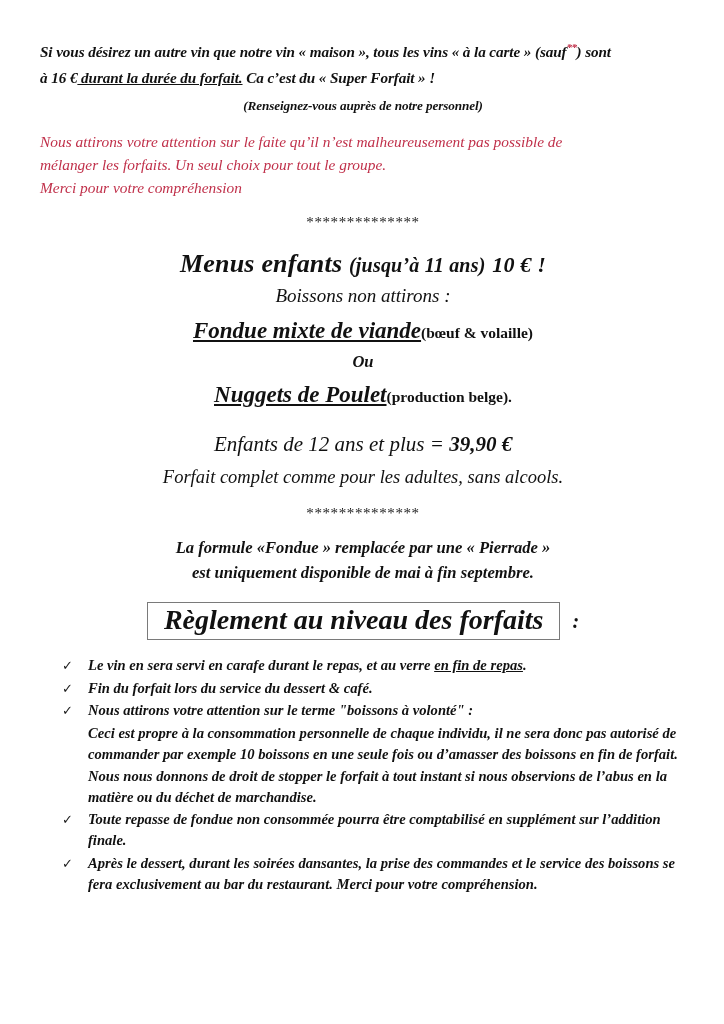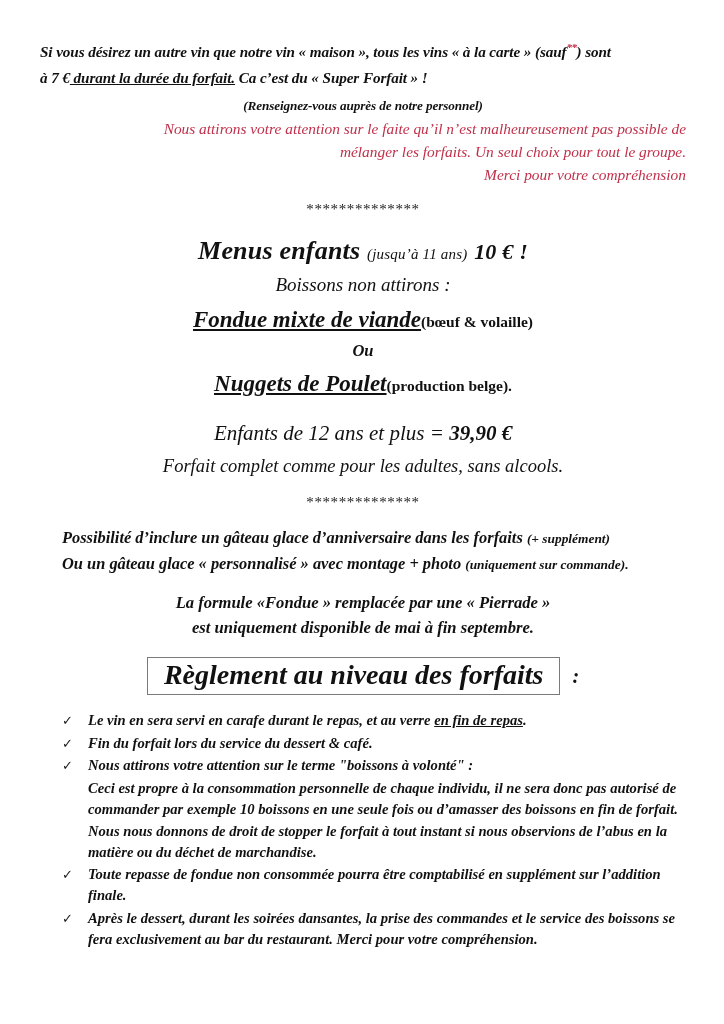--- a/index.html
+++ b/index.html
@@ -52,27 +52,27 @@
 
   .renseignez {
     font-size: 13.2px;
     line-height: 22px;
     text-align: center;
     margin-top: 4px;
   }
 
   
   .warn {
-    margin-top: 0;
+    margin-top: 13px;
     font-family: "Liberation Serif", "DejaVu Serif", serif;
     font-style: italic;
     font-weight: normal;
     font-size: 15.4px;
     line-height: 23px;
-    text-align: right;
+    text-align: left;
     color: #c0304a;
   }
   .warn .wl { display: block; }
 
   
   .stars {
     text-align: center;
     font-family: "Liberation Serif", "DejaVu Serif", serif;
     font-size: 15px;
     letter-spacing: 0.6px;
@@ -85,22 +85,22 @@
   .kids { margin-top: 17px; text-align: center; }
   .kids-title {
     font-family: "Liberation Serif", "DejaVu Serif", serif;
     font-style: italic;
     font-weight: bold;
     font-size: 26px;
     line-height: 32px;
     letter-spacing: 0.2px;
   }
   .kids-title .age {
-    font-size: 15px;
-    font-weight: normal;
+    font-size: 20px;
+    font-weight: bold;
     font-style: italic;
   }
   .kids-title .price {
     font-size: 22px;
     font-weight: bold;
     font-style: italic;
   }
   .kids-sub {
     font-style: italic;
     font-weight: normal;
@@ -237,21 +237,21 @@
     line-height: 21.5px;
   }
 </style>
 </head>
 <body>
 
 <div class="page">
 
   <div class="intro script">
     <span class="l1"><span>Si vous désirez un autre vin que notre vin « maison », tous les vins « à la carte » (sauf</span><span class="sup-stars red">**</span><span>) sont</span></span>
-    <span class="l2"><span class="euro-bold">à  7 €</span><span class="u"> durant la durée du forfait.</span><span> Ca c’est du « Super Forfait » !</span></span>
+    <span class="l2"><span class="euro-bold">à  16 €</span><span class="u"> durant la durée du forfait.</span><span> Ca c’est du « Super Forfait » !</span></span>
   </div>
 
   <div class="renseignez script">(Renseignez-vous auprès de notre personnel)</div>
 
   <div class="warn">
     <span class="wl">Nous attirons votre attention sur le faite qu’il n’est malheureusement pas possible de</span>
     <span class="wl">mélanger les forfaits. Un seul choix pour tout le groupe.</span>
     <span class="wl">Merci pour votre compréhension</span>
   </div>
 
@@ -264,24 +264,20 @@
     <div class="dish"><span class="name">Fondue mixte de viande</span><span class="paren">(bœuf &amp; volaille)</span></div>
     <div class="ou">Ou</div>
     <div class="dish"><span class="name">Nuggets de Poulet</span><span class="paren">(production belge).</span></div>
 
     <div class="older"><span>Enfants de 12 ans et plus = </span><span class="amount">39,90 €</span></div>
     <div class="forfait-complet">Forfait complet  comme pour les adultes, sans alcools.</div>
   </div>
 
   <div class="stars sep2">**************</div>
 
-  <div class="cake">
-    <span class="cl"><span>Possibilité d’inclure un gâteau glace d’anniversaire dans les forfaits </span><span class="small">(+ supplément)</span></span>
-    <span class="cl"><span>Ou un gâteau glace « personnalisé » avec montage + photo </span><span class="small">(uniquement sur commande).</span></span>
-  </div>
 
   <div class="pierrade">
     <span class="pl">La formule «Fondue » remplacée par une « Pierrade »</span>
     <span class="pl">est uniquement disponible de mai à fin septembre.</span>
   </div>
 
   <div class="rule-wrap">
     <div class="rule-box">Règlement au niveau des forfaits</div>
     <div class="rule-colon">:</div>
   </div>

